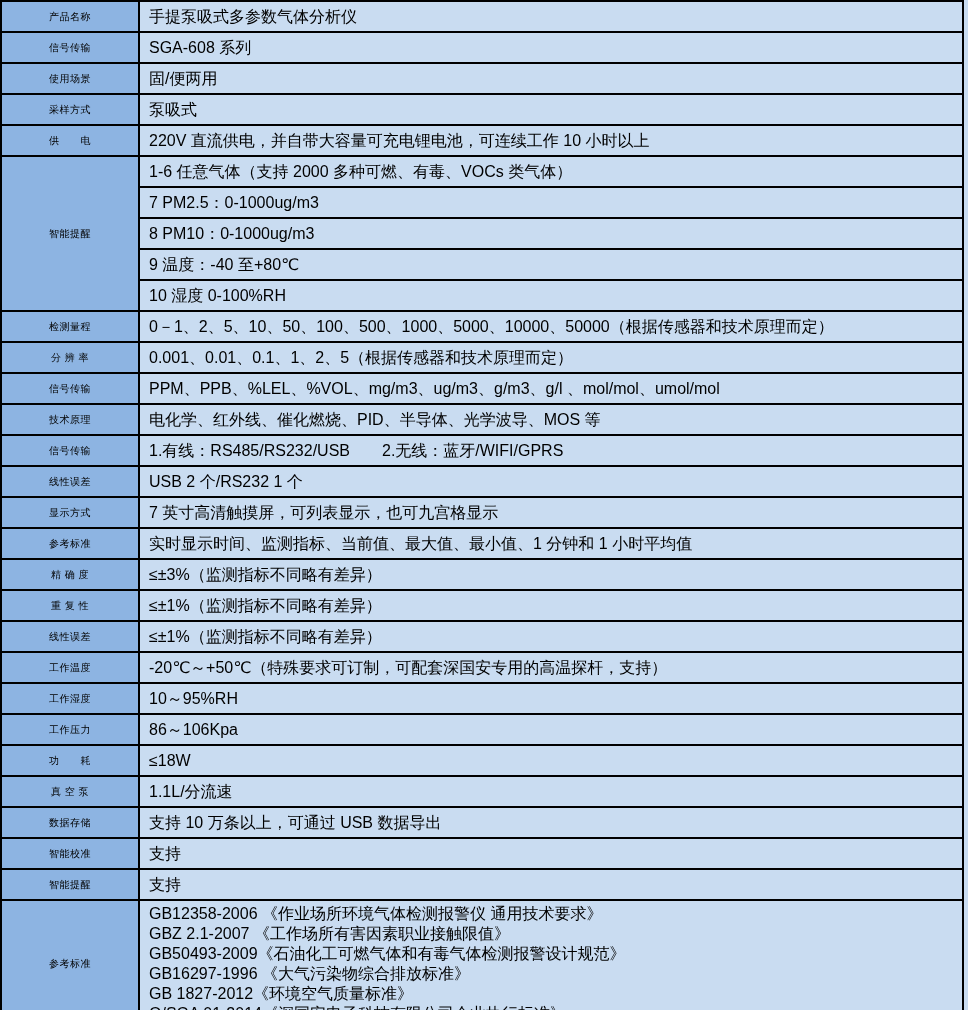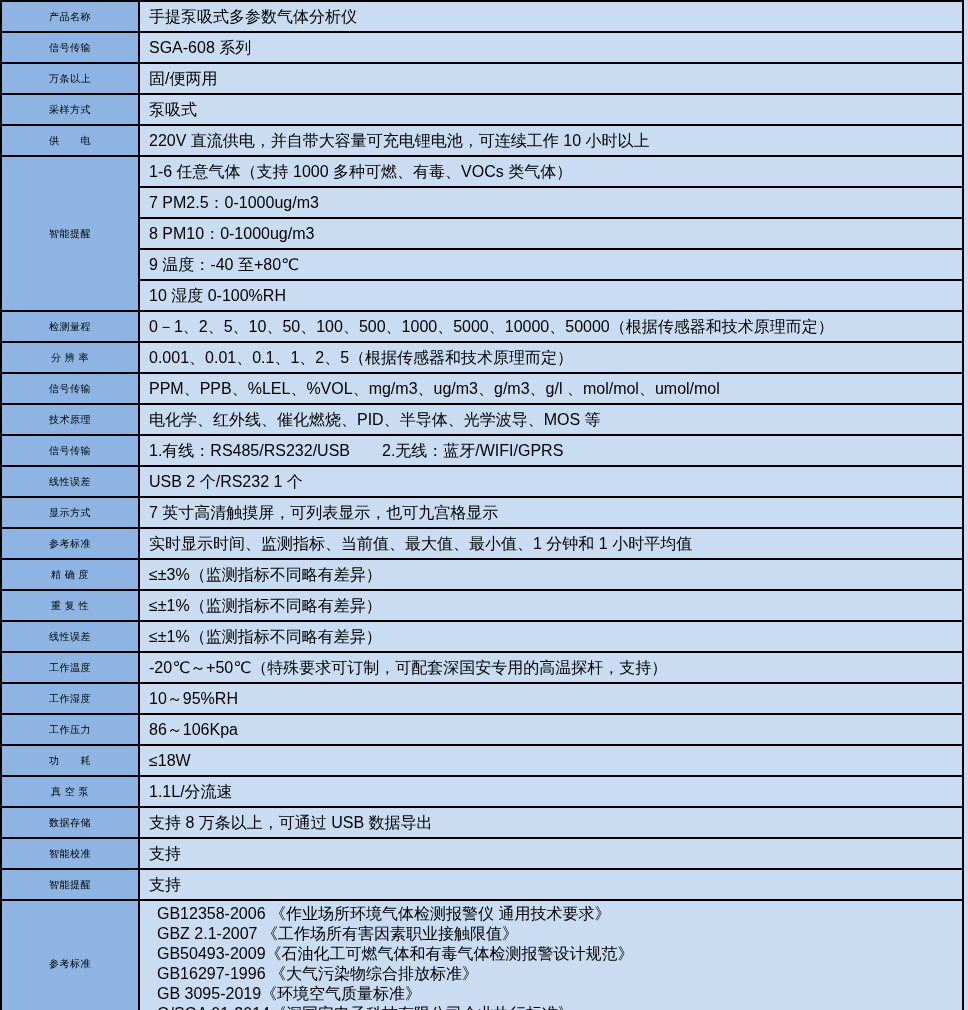--- a/index.html
+++ b/index.html
@@ -43,56 +43,55 @@
     padding-bottom: 3px;
   }
   .spec-table td.val.multi .line {
     line-height: 19px;
     height: 19px;
     white-space: nowrap;
   }
   .spec-table td.val.multi .line.std {
     line-height: 20px;
     height: 20px;
-    margin-left: 8px;
   }
 </style>
 </head>
 <body>
 
 <table class="spec-table">
   <colgroup>
     <col style="width:138px">
     <col>
   </colgroup>
   <tbody>
     <tr>
       <th class="lbl">产品名称</th>
       <td class="val">手提泵吸式多参数气体分析仪</td>
     </tr>
     <tr>
       <th class="lbl">信号传输</th>
       <td class="val">SGA-608 系列</td>
     </tr>
     <tr>
-      <th class="lbl">万条以上</th>
+      <th class="lbl">使用场景</th>
       <td class="val">固/便两用</td>
     </tr>
     <tr>
       <th class="lbl">采样方式</th>
       <td class="val">泵吸式</td>
     </tr>
     <tr>
       <th class="lbl">供　　电</th>
       <td class="val">220V 直流供电，并自带大容量可充电锂电池，可连续工作 10 小时以上</td>
     </tr>
 
     <tr>
       <th class="lbl" rowspan="5">智能提醒</th>
-      <td class="val">1-6 任意气体（支持 1000 多种可燃、有毒、VOCs 类气体）</td>
+      <td class="val">1-6 任意气体（支持 2000 多种可燃、有毒、VOCs 类气体）</td>
     </tr>
     <tr>
       <td class="val">7 PM2.5：0-1000ug/m3</td>
     </tr>
     <tr>
       <td class="val">8 PM10：0-1000ug/m3</td>
     </tr>
     <tr>
       <td class="val">9 温度：-40 至+80℃</td>
     </tr>
@@ -159,37 +158,37 @@
     <tr>
       <th class="lbl">功　　耗</th>
       <td class="val">≤18W</td>
     </tr>
     <tr>
       <th class="lbl">真 空 泵</th>
       <td class="val">1.1L/分流速</td>
     </tr>
     <tr>
       <th class="lbl">数据存储</th>
-      <td class="val">支持 8 万条以上，可通过 USB 数据导出</td>
+      <td class="val">支持 10 万条以上，可通过 USB 数据导出</td>
     </tr>
     <tr>
       <th class="lbl">智能校准</th>
       <td class="val">支持</td>
     </tr>
     <tr>
       <th class="lbl">智能提醒</th>
       <td class="val">支持</td>
     </tr>
 
     <tr>
       <th class="lbl">参考标准</th>
       <td class="val multi">
         <div class="line std">GB12358-2006 《作业场所环境气体检测报警仪 通用技术要求》</div>
         <div class="line std">GBZ 2.1-2007 《工作场所有害因素职业接触限值》</div>
         <div class="line std">GB50493-2009《石油化工可燃气体和有毒气体检测报警设计规范》</div>
         <div class="line std">GB16297-1996 《大气污染物综合排放标准》</div>
-        <div class="line std">GB 3095-2019《环境空气质量标准》</div>
+        <div class="line std">GB 1827-2012《环境空气质量标准》</div>
         <div class="line std">Q/SGA 01-2014《深国安电子科技有限公司企业执行标准》</div>
       </td>
     </tr>
 
   </tbody>
 </table>
 
 </body></html>

